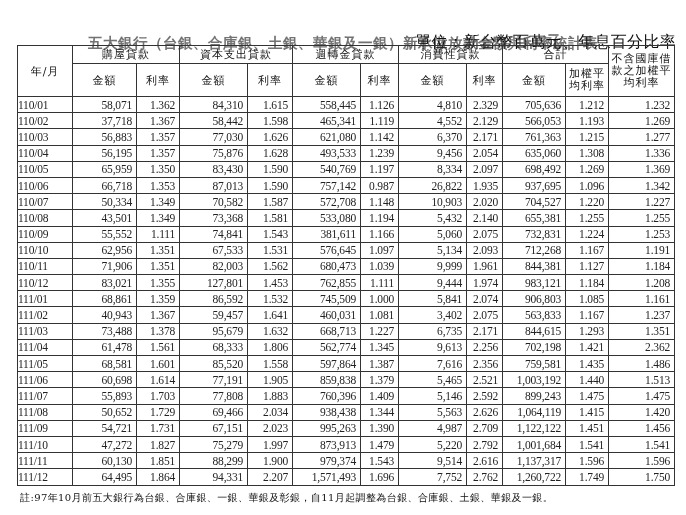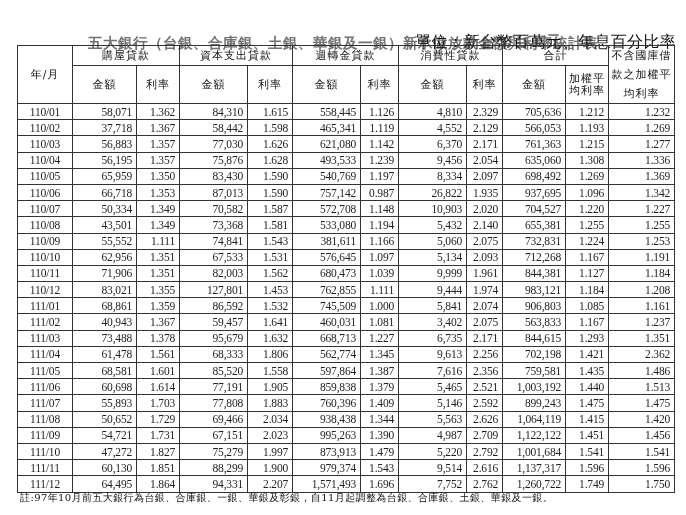--- a/index.html
+++ b/index.html
@@ -24,27 +24,27 @@
     border: 1px solid #333; padding: 0; overflow: hidden; white-space: nowrap;
   }
   table.grid th {
     font-weight: normal; font-size: 11px; text-align: center; color: #111;
     letter-spacing: 1px;
   }
   tr.h1 th { height: 17px; margin-left: 12px; }
   tr.h2 th { height: 32px; margin-left: 8px; }
   th.small { font-size: 10.5px; line-height: 12px; white-space: normal; letter-spacing: 0.5px; }
   th.year { font-weight: bold; font-size: 12px; letter-spacing: 0; }
-  th.exgov { font-size: 10.5px; line-height: 19px; white-space: normal; letter-spacing: 0.5px; }
+  th.exgov { font-size: 10.5px; line-height: 12px; white-space: normal; letter-spacing: 0.5px; }
   table.grid td {
     height: 15.2px; font-family: "Liberation Serif", "DejaVu Serif", serif;
     font-size: 11.5px; text-align: right; padding-right: 4px; color: #222;
     letter-spacing: -0.2px;
   }
-  table.grid td.ym { text-align: center; padding-right: 0; }
+  table.grid td.ym { text-align: left; padding-right: 0; }
   tr.thick td { border-top: 1.5px solid #111; }
   .note {
     position: absolute; left: 20px; top: 491px; font-size: 10px; color: #111;
     letter-spacing: 0.4px;
   }
 </style>
 </head>
 <body>
 
 <div class="title">五大銀行（台銀、合庫銀、土銀、華銀及一銀）新承做放款金額與利率統計表</div>

